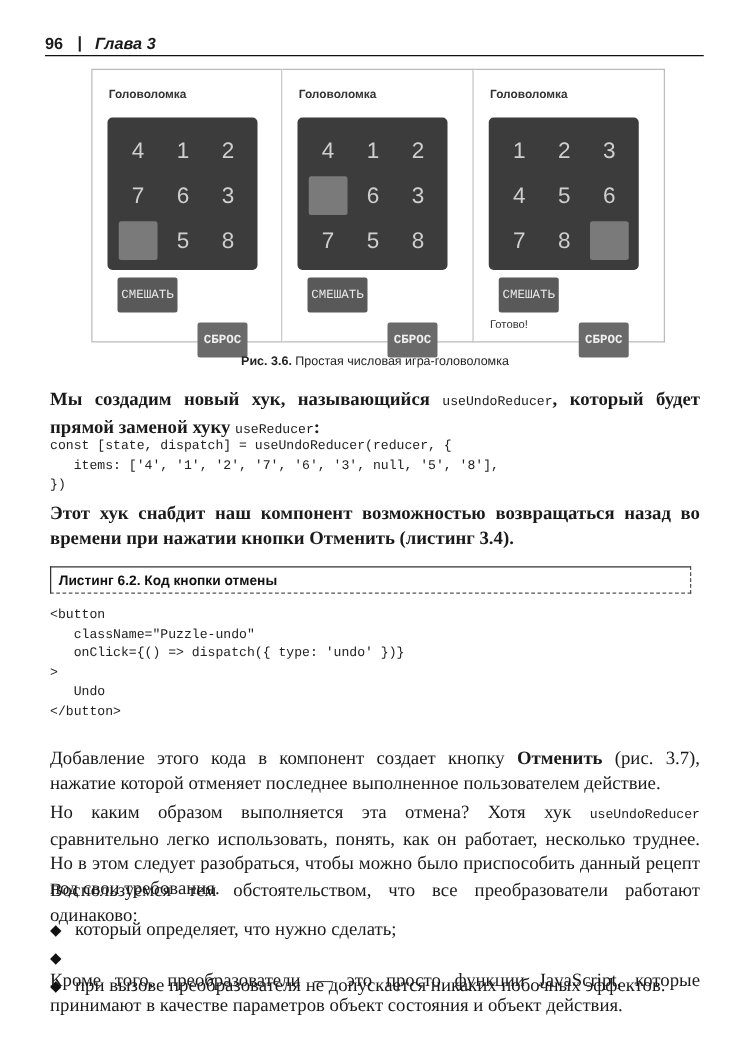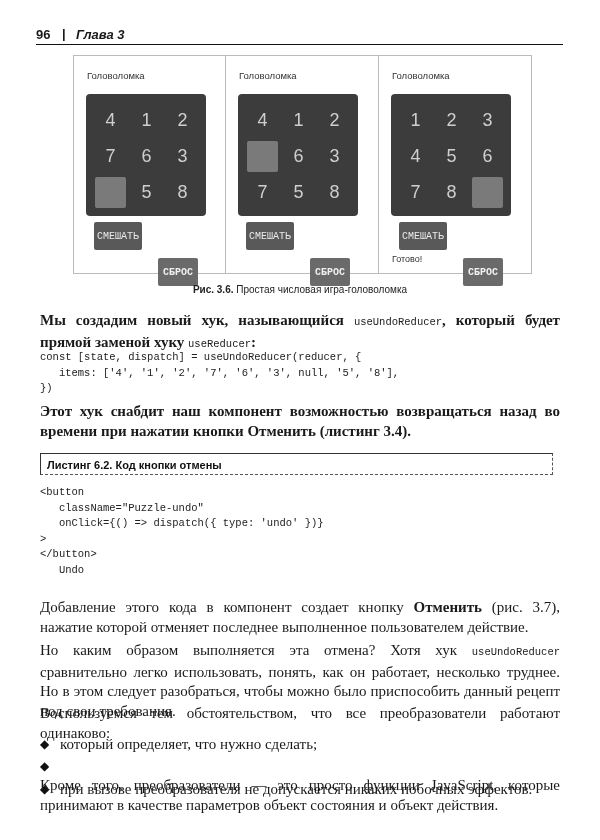--- a/index.html
+++ b/index.html
@@ -6,21 +6,21 @@
   body { width: 600px; height: 840px; position: relative; overflow: hidden; color: #1a1a1a; }
 
   .running-head { position: absolute; left: 36px; top: 24px; width: 527px; height: 20px; border-bottom: 1.5px solid #111; font-family: "Liberation Sans", sans-serif; font-size: 13px; font-weight: bold; }
   .running-head .pg { position: absolute; left: 0; top: 3px; }
   .running-head .sep { position: absolute; left: 26px; top: 2px; font-weight: bold; }
   .running-head .chap { position: absolute; left: 40px; top: 3px; font-style: italic; }
 
   .figure { position: absolute; left: 73px; top: 55px; width: 470px; height: 219px; display: flex; }
   .panel { position: relative; width: 153px; height: 219px; border: 1px solid #bbb; box-sizing: border-box; background: #fff; }
   .panel + .panel { border-left: none; }
-  .panel-title { position: absolute; left: 13px; top: 14px; font-family: "Liberation Sans", sans-serif; font-size: 9.5px; font-weight: normal; color: #333; }
+  .panel-title { position: absolute; left: 13px; top: 14px; font-family: "Liberation Sans", sans-serif; font-size: 9.5px; font-weight: bold; color: #333; }
   .board { position: absolute; left: 12px; top: 38px; width: 120px; height: 122px; background: #3c3c3c; border-radius: 4px; }
   .tile { position: absolute; width: 33px; height: 33px; display: flex; align-items: center; justify-content: center; font-family: "Liberation Sans", sans-serif; font-size: 18px; color: #cfcfcf; }
   .tile.empty { background: #7a7a7a; border-radius: 2px; width: 31px; height: 31px; }
   .btn { position: absolute; top: 166px; height: 28px; background: #595959; color: #eaeaea; font-family: Liberation Mono, monospace; font-size: 10px; display: flex; align-items: center; justify-content: center; border-radius: 2px; border: none; padding: 0; }
   .btn.shuffle { left: 20px; width: 48px; }
   .btn.reset { left: 84px; width: 40px; background: #6a6a6a; font-weight: bold; color: #f0f0f0; margin-top: 36px; }
   .status { position: absolute; left: 13px; top: 198px; font-family: "Liberation Sans", sans-serif; font-size: 9px; color: #333; }
 
   .caption { position: absolute; left: 0; width: 600px; top: 284px; text-align: center; font-family: "Liberation Sans", sans-serif; font-size: 10px; color: #222; }
   .caption b { font-weight: bold; }
@@ -100,21 +100,21 @@
 <div class="caption"><b>Рис. 3.6.</b><span> Простая числовая игра-головоломка</span></div>
 
 <div class="p bold" style="top:311px;"><span>Мы создадим новый хук, называющийся </span><span class="mono-inline">useUndoReducer</span><span>, который будет прямой заменой хуку </span><span class="mono-inline">useReducer</span><span>:</span></div>
 
 <div class="code" style="top:350px;"><div>const [state, dispatch] = useUndoReducer(reducer, {</div><div>   items: ['4', '1', '2', '7', '6', '3', null, '5', '8'],</div><div>})</div></div>
 
 <div class="p bold" style="top:402px;"><span>Этот хук снабдит наш компонент возможностью возвращаться назад во времени при нажатии кнопки </span><b>Отменить</b><span> (листинг 3.4).</span></div>
 
 <div class="listing">Листинг 6.2. Код кнопки отмены</div>
 
-<div class="code" style="top:485px;"><div>&lt;button</div><div>   className="Puzzle-undo"</div><div>   onClick={() =&gt; dispatch({ type: 'undo' })}</div><div>&gt;</div><div>&lt;/button&gt;</div><div>   Undo</div></div>
+<div class="code" style="top:485px;"><div>&lt;button</div><div>   className="Puzzle-undo"</div><div>   onClick={() =&gt; dispatch({ type: 'undo' })}</div><div>&gt;</div><div>   Undo</div><div>&lt;/button&gt;</div></div>
 
 <div class="p" style="top:598px;"><span>Добавление этого кода в компонент создает кнопку </span><b>Отменить</b><span> (рис. 3.7), нажатие которой отменяет последнее выполненное пользователем действие.</span></div>
 
 <div class="p" style="top:641px;"><span>Но каким образом выполняется эта отмена? Хотя хук </span><span class="mono-inline">useUndoReducer</span><span> сравнительно легко использовать, понять, как он работает, несколько труднее. Но в этом следует разобраться, чтобы можно было приспособить данный рецепт под свои требования.</span></div>
 
 <div class="p" style="top:704px;">Воспользуемся тем обстоятельством, что все преобразователи работают одинаково:</div>
 
 <div class="bullets">
   <div class="bullet">
       <span class="dia">◆</span>

